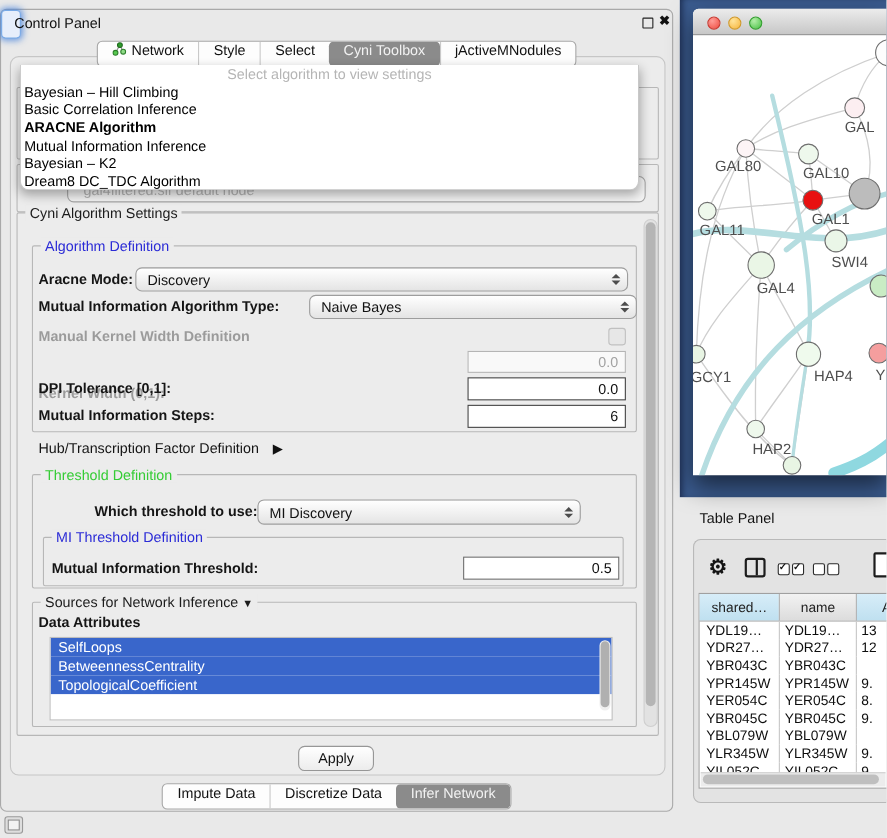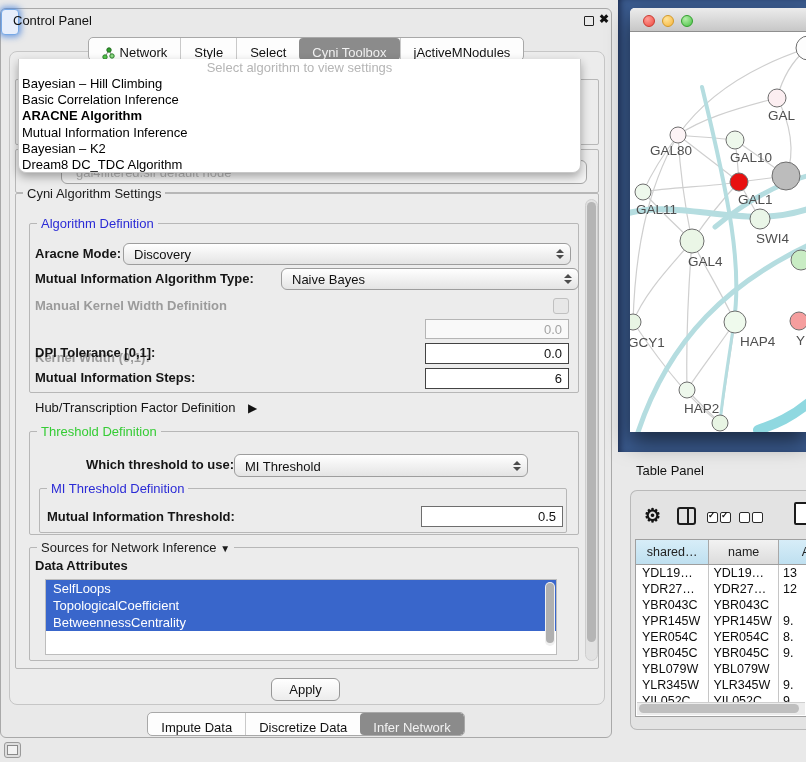--- a/index.html
+++ b/index.html
@@ -11,21 +11,21 @@
   
   .cp{position:absolute;left:0;top:8px;width:612px;height:730px;background:#e9e9e9;
       border:1px solid #a9a9a9;border-radius:6px;box-sizing:border-box;}
   .cp-titlebar{position:absolute;left:0;top:0;width:100%;height:24px;}
   .cp-title{position:absolute;left:12px;top:4px;font-size:13px;color:#111;}
   .float-ic{position:absolute;left:583px;top:7px;width:8px;height:8px;border:1.5px solid #222;border-radius:1px;}
   .close-ic{position:absolute;left:598px;top:3px;font-size:12px;font-weight:bold;color:#111;}
 
   .tabbar{position:absolute;left:0;top:28px;width:100%;display:flex;justify-content:center;z-index:30;}
   .tabwrap{display:flex;align-items:stretch;background:#fdfdfd;border:1px solid #a8a8a8;border-radius:5px;height:22px;overflow:hidden;}
-  .tab{display:flex;align-items:flex-end;gap:5px;padding:0 13px;font-size:13px;color:#111;position:relative;}
+  .tab{display:flex;align-items:flex-start;gap:5px;padding:0 13px;font-size:13px;color:#111;position:relative;}
   .tab + .tab{border-left:1px solid #c9c9c9;}
   .tab.sel{background:#8b8b8b;color:#f2f2f2;border-left:none;border-radius:4px;}
   .net-ic svg{display:block;}
 
   .inner{position:absolute;left:8px;top:42px;width:596px;height:654px;background:#ececec;
          border:1px solid #c6c6c6;border-radius:8px;box-sizing:border-box;z-index:1;}
 
   
   .fs{position:absolute;border:1px solid #b7b7b7;border-radius:2px;box-sizing:border-box;}
   .fs .lg{position:absolute;top:-8px;left:7px;background:#ececec;padding:0 4px;font-size:13px;color:#1c1c1c;white-space:nowrap;}
@@ -226,21 +226,21 @@
       <span>Hub/Transcription Factor Definition</span>
       <span class="arrow-r" style="margin-left:9px;">▶</span>
     </span>
 
     <div class="fs thresh-fs">
       <span class="lg green">Threshold Definition</span>
     </div>
 
     <span class="lbl" style="left:85px;top:448px;">Which threshold to use:</span>
     <div class="combo" style="left:233px;top:445px;width:294px;height:23px;line-height:23px;">
-      <span>MI Threshold</span>
+      <span>MI Discovery</span>
       <span class="st">
           <i class="up"></i>
           <i class="dn"></i>
         </span>
     </div>
 
     <div class="fs mithr-fs">
       <span class="lg blue">MI Threshold Definition</span>
     </div>
     <span class="lbl" style="left:46px;top:500px;">Mutual Information Threshold:</span>
@@ -249,22 +249,22 @@
     <div class="fs sources-fs">
       <span class="lg">
         <span>Sources for Network Inference</span>
         <span class="arrow-d">▼</span>
       </span>
     </div>
     <span class="lbl" style="left:34px;top:549px;z-index:4;">Data Attributes</span>
     <div class="attrlist">
       <div id="attrrows">
           <div class="attrrow">SelfLoops</div>
+          <div class="attrrow">BetweennessCentrality</div>
           <div class="attrrow">TopologicalCoefficient</div>
-          <div class="attrrow">BetweennessCentrality</div>
         </div>
       <div class="attrscroll">
           <div class="thumb"></div>
         </div>
     </div>
 
     <div class="applybtn">Apply</div>
 
     <div class="btabs">
       <div class="tabwrap" id="btabwrap">

